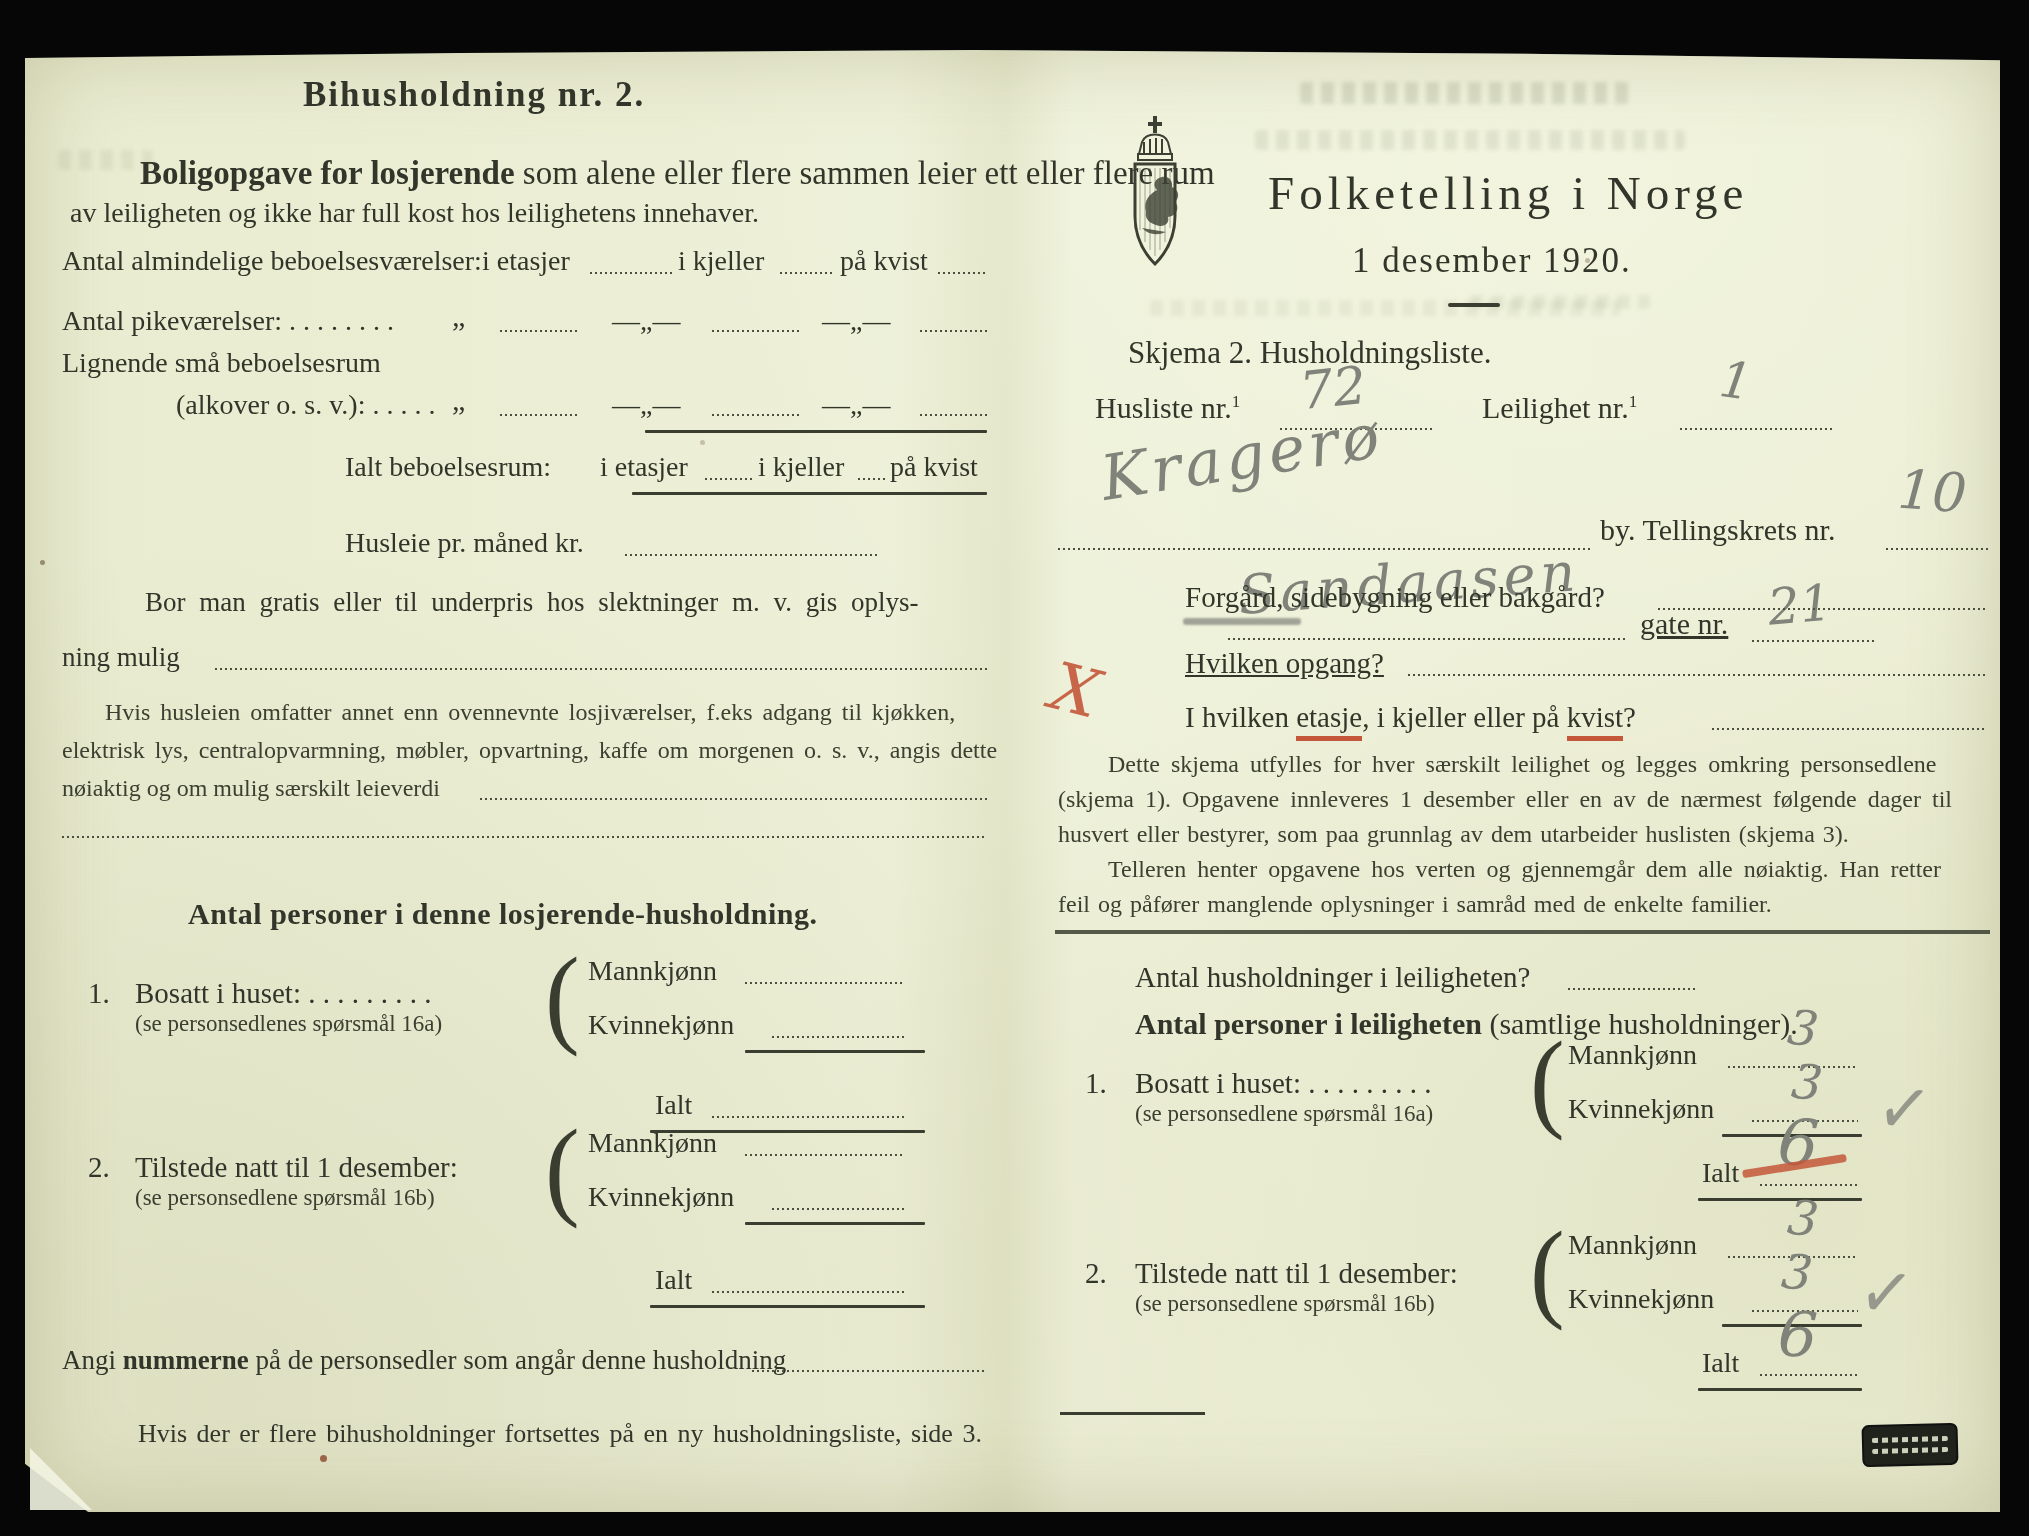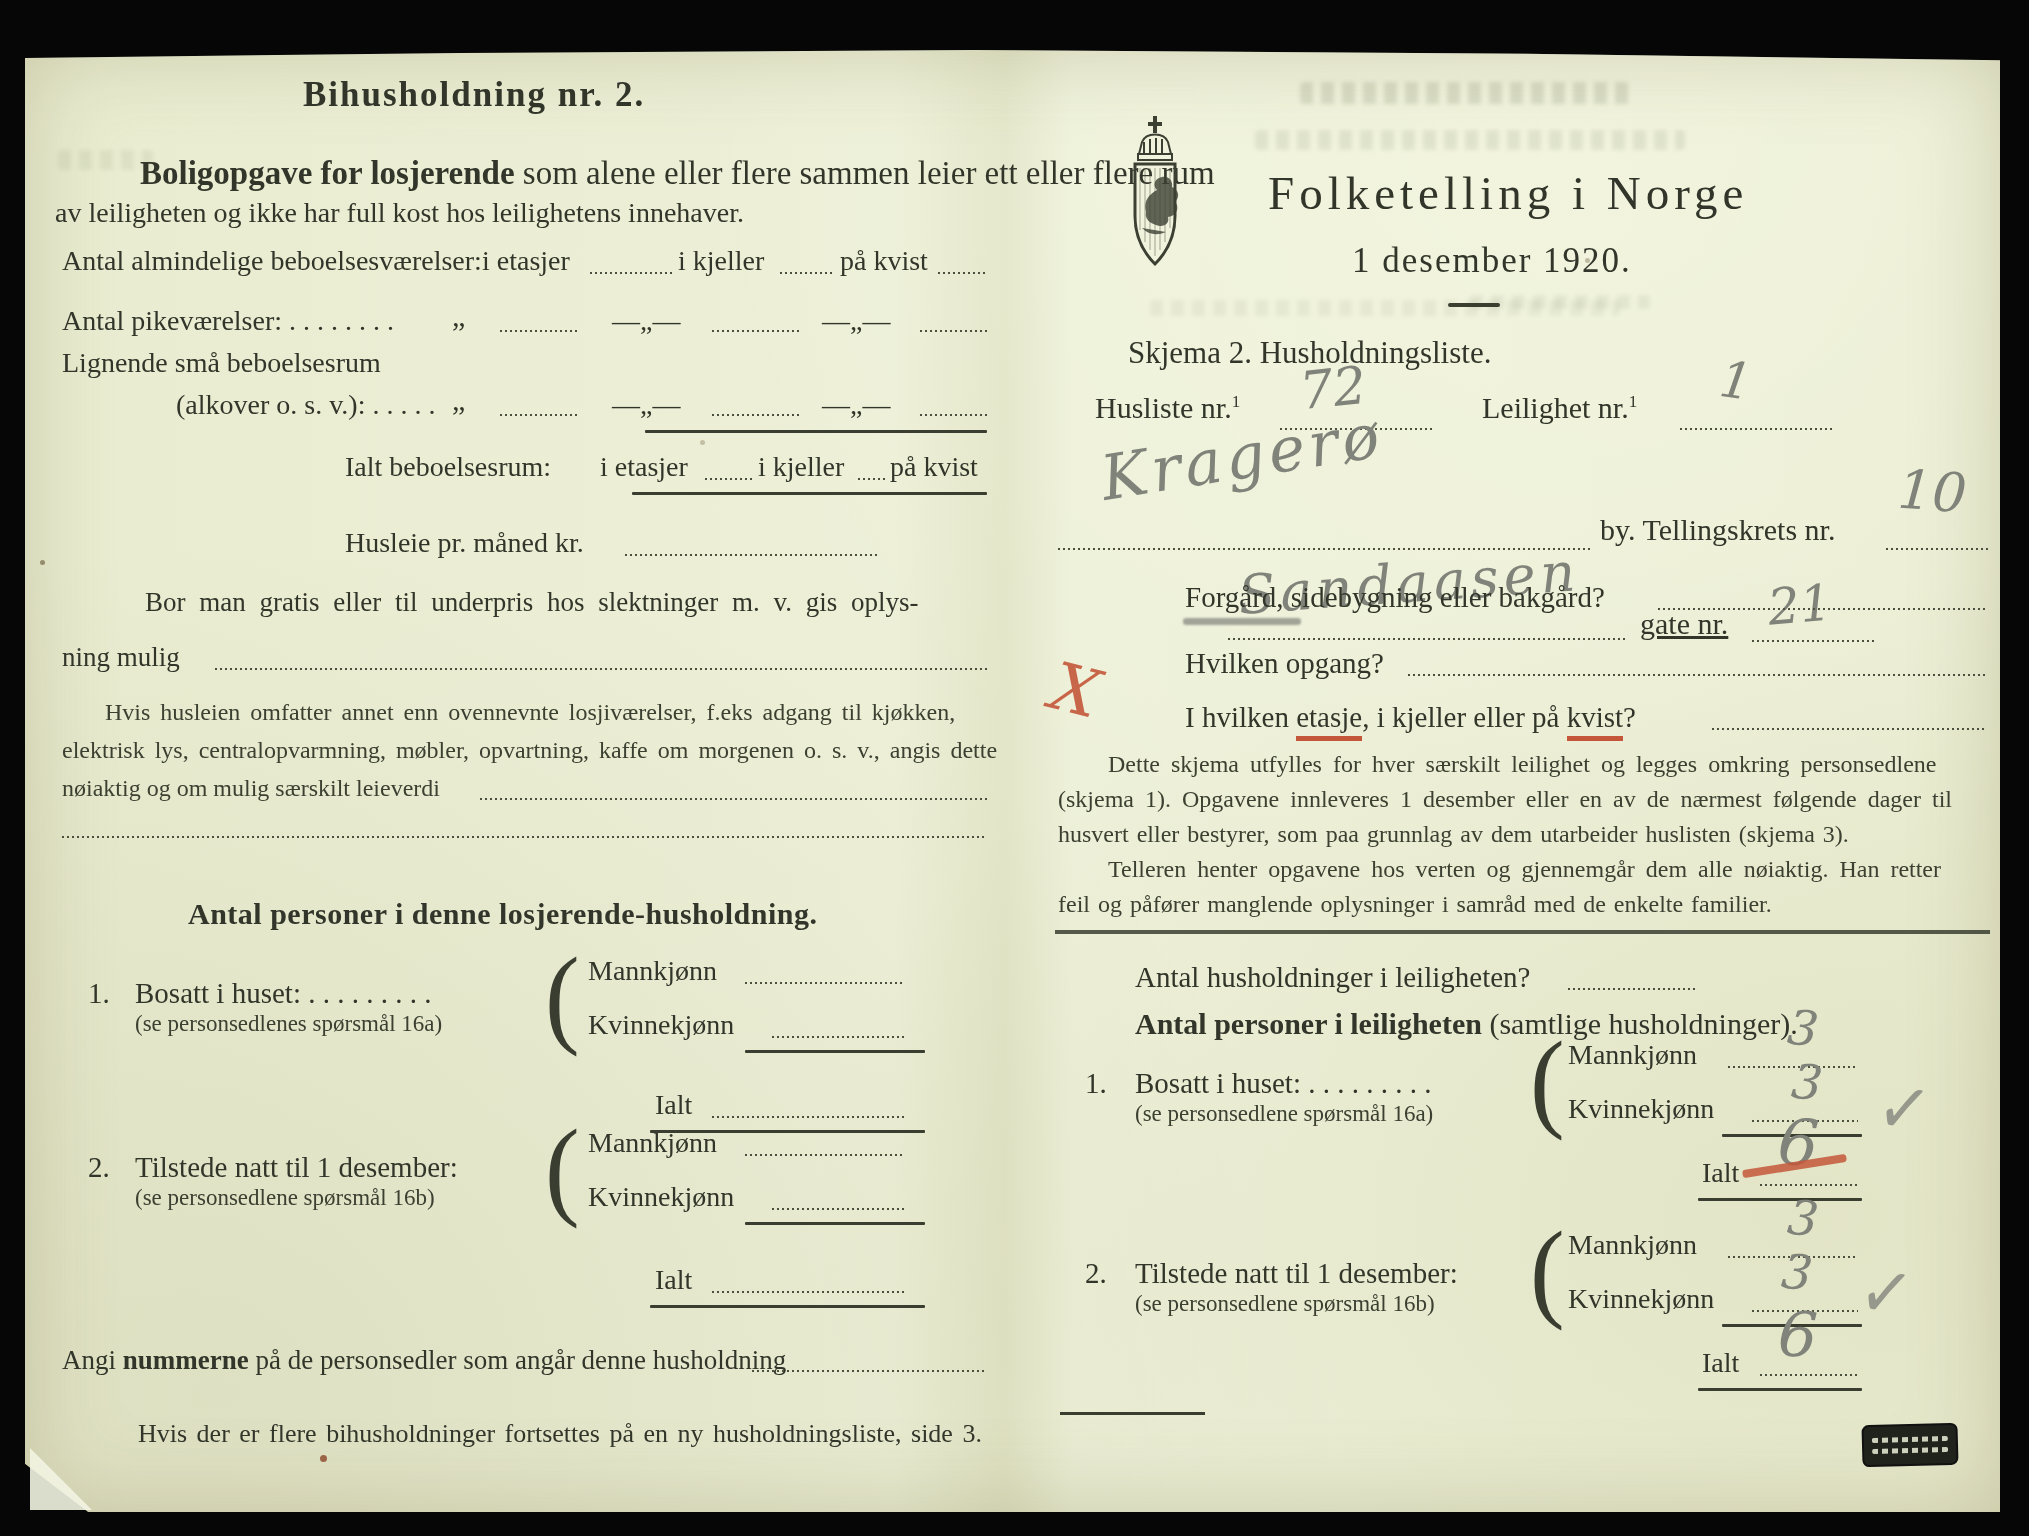--- a/index.html
+++ b/index.html
@@ -49,21 +49,21 @@
   <div class="bleed" style="left:58px;top:150px;width:95px;height:20px;opacity:.3;"></div>
   <div class="bleed" style="left:1470px;top:295px;width:180px;height:14px;opacity:.3;"></div>
   <div class="speck" style="left:320px;top:1455px;background:rgba(140,70,40,.8);width:7px;height:7px;"></div>
   <div class="speck" style="left:40px;top:560px;"></div>
   <div class="speck" style="left:700px;top:440px;opacity:.5;"></div>
   <div class="speck" style="left:1585px;top:258px;opacity:.6;"></div>
 
   <div class="t b ink" style="left:303px;top:76px;font-size:35px;letter-spacing:2px;">Bihusholdning nr. 2.</div>
 
   <div class="t ink" style="left:140px;top:156px;font-size:33px;"><span class="b">Boligopgave for losjerende</span><span> som alene eller flere sammen leier ett eller flere rum</span></div>
-  <div class="t ink" style="left:55px;top:198px;font-size:28px;">av leiligheten og ikke har full kost hos leilighetens innehaver.</div>
+  <div class="t ink" style="left:70px;top:198px;font-size:28px;">av leiligheten og ikke har full kost hos leilighetens innehaver.</div>
 
   <div class="t ink" style="left:62px;top:246px;font-size:28px;">Antal almindelige beboelsesværelser:</div>
   <div class="t ink" style="left:482px;top:246px;font-size:28px;">i etasjer</div>
   <div class="dl" style="left:590px;top:272px;width:82px;"></div>
   <div class="t ink" style="left:678px;top:246px;font-size:28px;">i kjeller</div>
   <div class="dl" style="left:780px;top:272px;width:55px;"></div>
   <div class="t ink" style="left:840px;top:246px;font-size:28px;">på kvist</div>
   <div class="dl" style="left:938px;top:272px;width:50px;"></div>
 
   <div class="t ink" style="left:62px;top:306px;font-size:28px;">Antal pikeværelser: . . . . . . . .</div>
@@ -174,21 +174,21 @@
   <div class="hand" style="left:1238px;top:552px;font-size:54px;transform:rotate(-4deg);letter-spacing:5px;">Sandaasen</div>
   <div class="dl" style="left:1228px;top:638px;width:400px;"></div>
   <div class="t ink" style="left:1640px;top:608px;font-size:30px;text-decoration:underline;">gate nr.</div>
   <div class="hand" style="left:1768px;top:576px;font-size:50px;transform:rotate(-5deg);">21</div>
   <div class="dl" style="left:1752px;top:640px;width:125px;"></div>
 
   <div class="t ink" style="left:1185px;top:582px;font-size:29px;top:582px;">Forgård, sidebygning eller bakgård?</div>
   <div class="pencilline" style="left:1183px;top:618px;width:118px;height:7px;"></div>
   <div class="dl" style="left:1658px;top:608px;width:328px;"></div>
 
-  <div class="t ink" style="left:1185px;top:648px;font-size:29px;">Hvilken opgang?</div>
+  <div class="t ink" style="left:1185px;top:648px;font-size:29px;text-decoration:underline;">Hvilken opgang?</div>
   <div class="dl" style="left:1408px;top:674px;width:578px;"></div>
 
   <div class="hand redmark" style="left:1052px;top:652px;font-size:66px;transform:rotate(14deg);color:#c4573a;opacity:.9;">X</div>
   <div class="t ink" style="left:1185px;top:702px;font-size:29px;"><span>I hvilken </span><span style="border-bottom:5px solid #c4573a;padding-bottom:3px;">etasje</span><span>, i  kjeller  eller på </span><span style="border-bottom:5px solid #c4573a;padding-bottom:3px;">kvist</span><span>?</span></div>
   <div class="dl" style="left:1712px;top:728px;width:274px;"></div>
 
   <div class="t fine" style="left:1108px;top:752px;word-spacing:5px;">Dette skjema utfylles for hver særskilt leilighet og legges omkring personsedlene</div>
   <div class="t fine" style="left:1058px;top:787px;word-spacing:5px;">(skjema 1).  Opgavene innleveres 1 desember eller en av de nærmest følgende dager til</div>
   <div class="t fine" style="left:1058px;top:822px;word-spacing:2px;">husvert eller bestyrer, som paa grunnlag av dem utarbeider huslisten (skjema 3).</div>
   <div class="t fine" style="left:1108px;top:857px;word-spacing:5px;">Telleren henter opgavene hos verten og gjennemgår dem alle nøiaktig.  Han retter</div>

